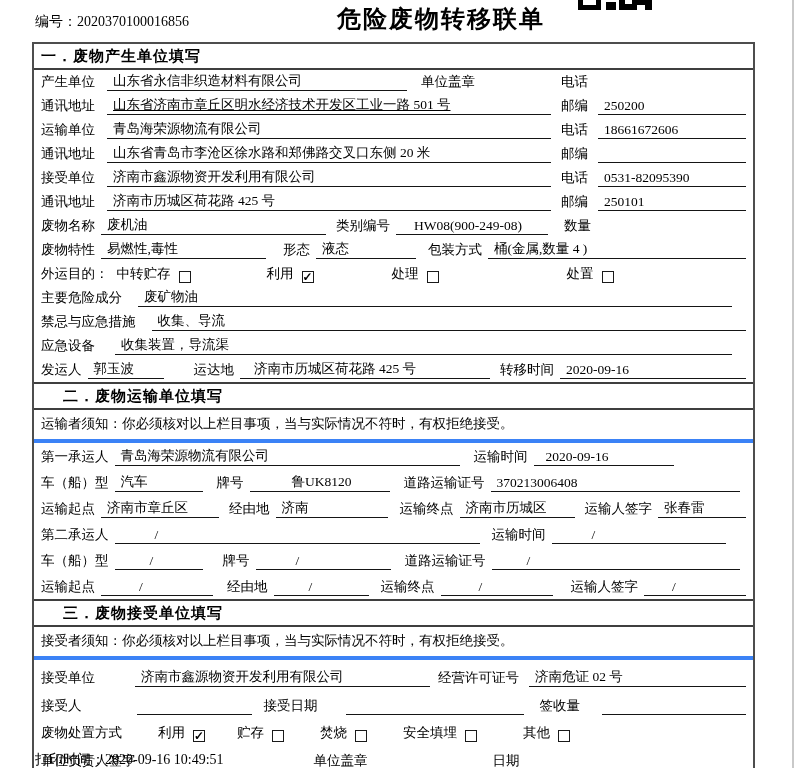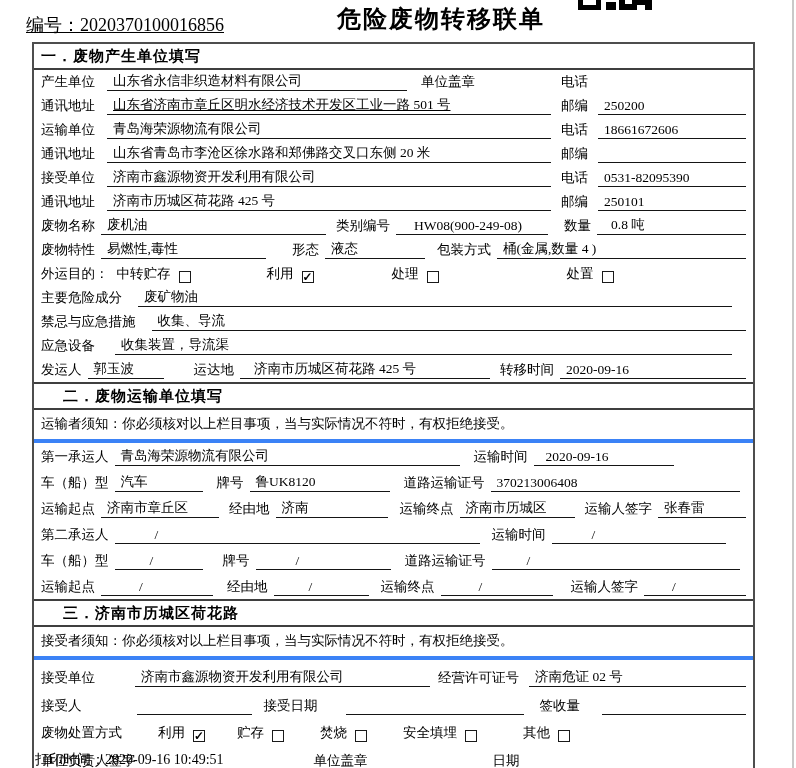--- a/index.html
+++ b/index.html
@@ -3,21 +3,21 @@
 <meta charset="utf-8">
 <style>
   html,body{margin:0;padding:0;background:#ffffff;}
   body{
     width:796px;height:768px;position:relative;overflow:hidden;
     font-family:"Liberation Serif","DejaVu Serif",serif;
     color:#000;font-size:13.5px;
   }
   .page-edge{position:absolute;top:0;right:2px;width:2px;height:768px;background:#c9c9c9;}
   
-  .serial{position:absolute;left:26px;top:13px;font-size:18px;white-space:nowrap;text-decoration:underline;}
+  .serial{position:absolute;left:35px;top:13px;font-size:14px;white-space:nowrap;}
   .doc-title{position:absolute;left:86px;right:0;top:3px;text-align:center;
     font-size:24px;font-weight:bold;letter-spacing:2px;}
   .qr{position:absolute;left:578px;top:0;width:74px;height:10px;}
   
   .form-table{position:absolute;left:32px;top:42px;width:723px;
     border:2px solid #4d4d4d;box-sizing:border-box;background:#fff;}
   .sec{font-weight:bold;font-size:15px;padding:3px 7px 2px 7px;
     border-bottom:2px solid #3f3f3f;letter-spacing:1px;}
   .mid{border-top:2px solid #3f3f3f;padding-left:29px;}
   .notice{padding:5px 7px 6px 7px;border-bottom:4px solid #3b82f6;font-size:13.5px;}
@@ -120,27 +120,26 @@
       <span class="val grow" style="margin-left:10px;">250101</span>
     </div>
   </div>
 
   <div class="row h24">
     <span class="lbl">废物名称</span>
     <span class="val" style="width:225px;">废机油</span>
     <span class="lbl" style="margin-left:10px;">类别编号</span>
     <span class="val" style="width:152px;padding-left:18px;">HW08(900-249-08)</span>
     <span class="lbl" style="margin-left:16px;">数量</span>
-    <span class="val grow" style="padding-left:14px;">0.8 吨</span>
   </div>
 
   <div class="row h24">
     <span class="lbl">废物特性</span>
     <span class="val" style="width:165px;">易燃性,毒性</span>
-    <span class="lbl" style="margin-left:26px;">形态</span>
+    <span class="lbl" style="margin-left:17px;">形态</span>
     <span class="val" style="width:100px;">液态</span>
     <span class="lbl" style="margin-left:12px;">包装方式</span>
     <span class="val grow">桶(金属,数量 4 )</span>
   </div>
 
   <div class="row h24">
     <span class="lbl">外运目的：</span>
     <div class="opt" style="margin-left:8px;">
       <span>中转贮存</span>
       <span class="cb"></span>
@@ -190,21 +189,21 @@
     <span class="lbl">第一承运人</span>
     <span class="val" style="width:345px;">青岛海荣源物流有限公司</span>
     <span class="lbl" style="margin-left:14px;">运输时间</span>
     <span class="val" style="width:140px;padding-left:12px;">2020-09-16</span>
   </div>
 
   <div class="row h26">
     <span class="lbl">车（船）型</span>
     <span class="val" style="width:88px;">汽车</span>
     <span class="lbl" style="margin-left:14px;">牌号</span>
-    <span class="val" style="width:140px;">鲁UK8120</span>
+    <span class="val" style="width:140px;text-align:center;">鲁UK8120</span>
     <span class="lbl" style="margin-left:14px;">道路运输证号</span>
     <span class="val grow" style="margin-right:6px;">370213006408</span>
   </div>
 
   <div class="row h26">
     <span class="lbl">运输起点</span>
     <span class="val" style="width:118px;">济南市章丘区</span>
     <span class="lbl" style="margin-left:10px;">经由地</span>
     <span class="val" style="width:112px;">济南</span>
     <span class="lbl" style="margin-left:12px;">运输终点</span>
@@ -233,21 +232,21 @@
     <span class="lbl">运输起点</span>
     <span class="val" style="width:112px;padding-left:38px;">/</span>
     <span class="lbl" style="margin-left:14px;">经由地</span>
     <span class="val" style="width:95px;padding-left:35px;">/</span>
     <span class="lbl" style="margin-left:12px;">运输终点</span>
     <span class="val" style="width:112px;padding-left:38px;">/</span>
     <span class="lbl" style="margin-left:18px;">运输人签字</span>
     <span class="val grow" style="padding-left:28px;">/</span>
   </div>
 
-  <div class="sec mid">三．济南市历城区荷花路</div>
+  <div class="sec mid">三．废物接受单位填写</div>
   <div class="notice">接受者须知：你必须核对以上栏目事项，当与实际情况不符时，有权拒绝接受。</div>
 
   <div class="row h30">
     <span class="lbl">接受单位</span>
     <span class="val" style="width:295px;margin-left:40px;">济南市鑫源物资开发利用有限公司</span>
     <span class="lbl" style="margin-left:8px;">经营许可证号</span>
     <span class="val grow" style="margin-left:10px;">济南危证 02 号</span>
   </div>
 
   <div class="row h28">

